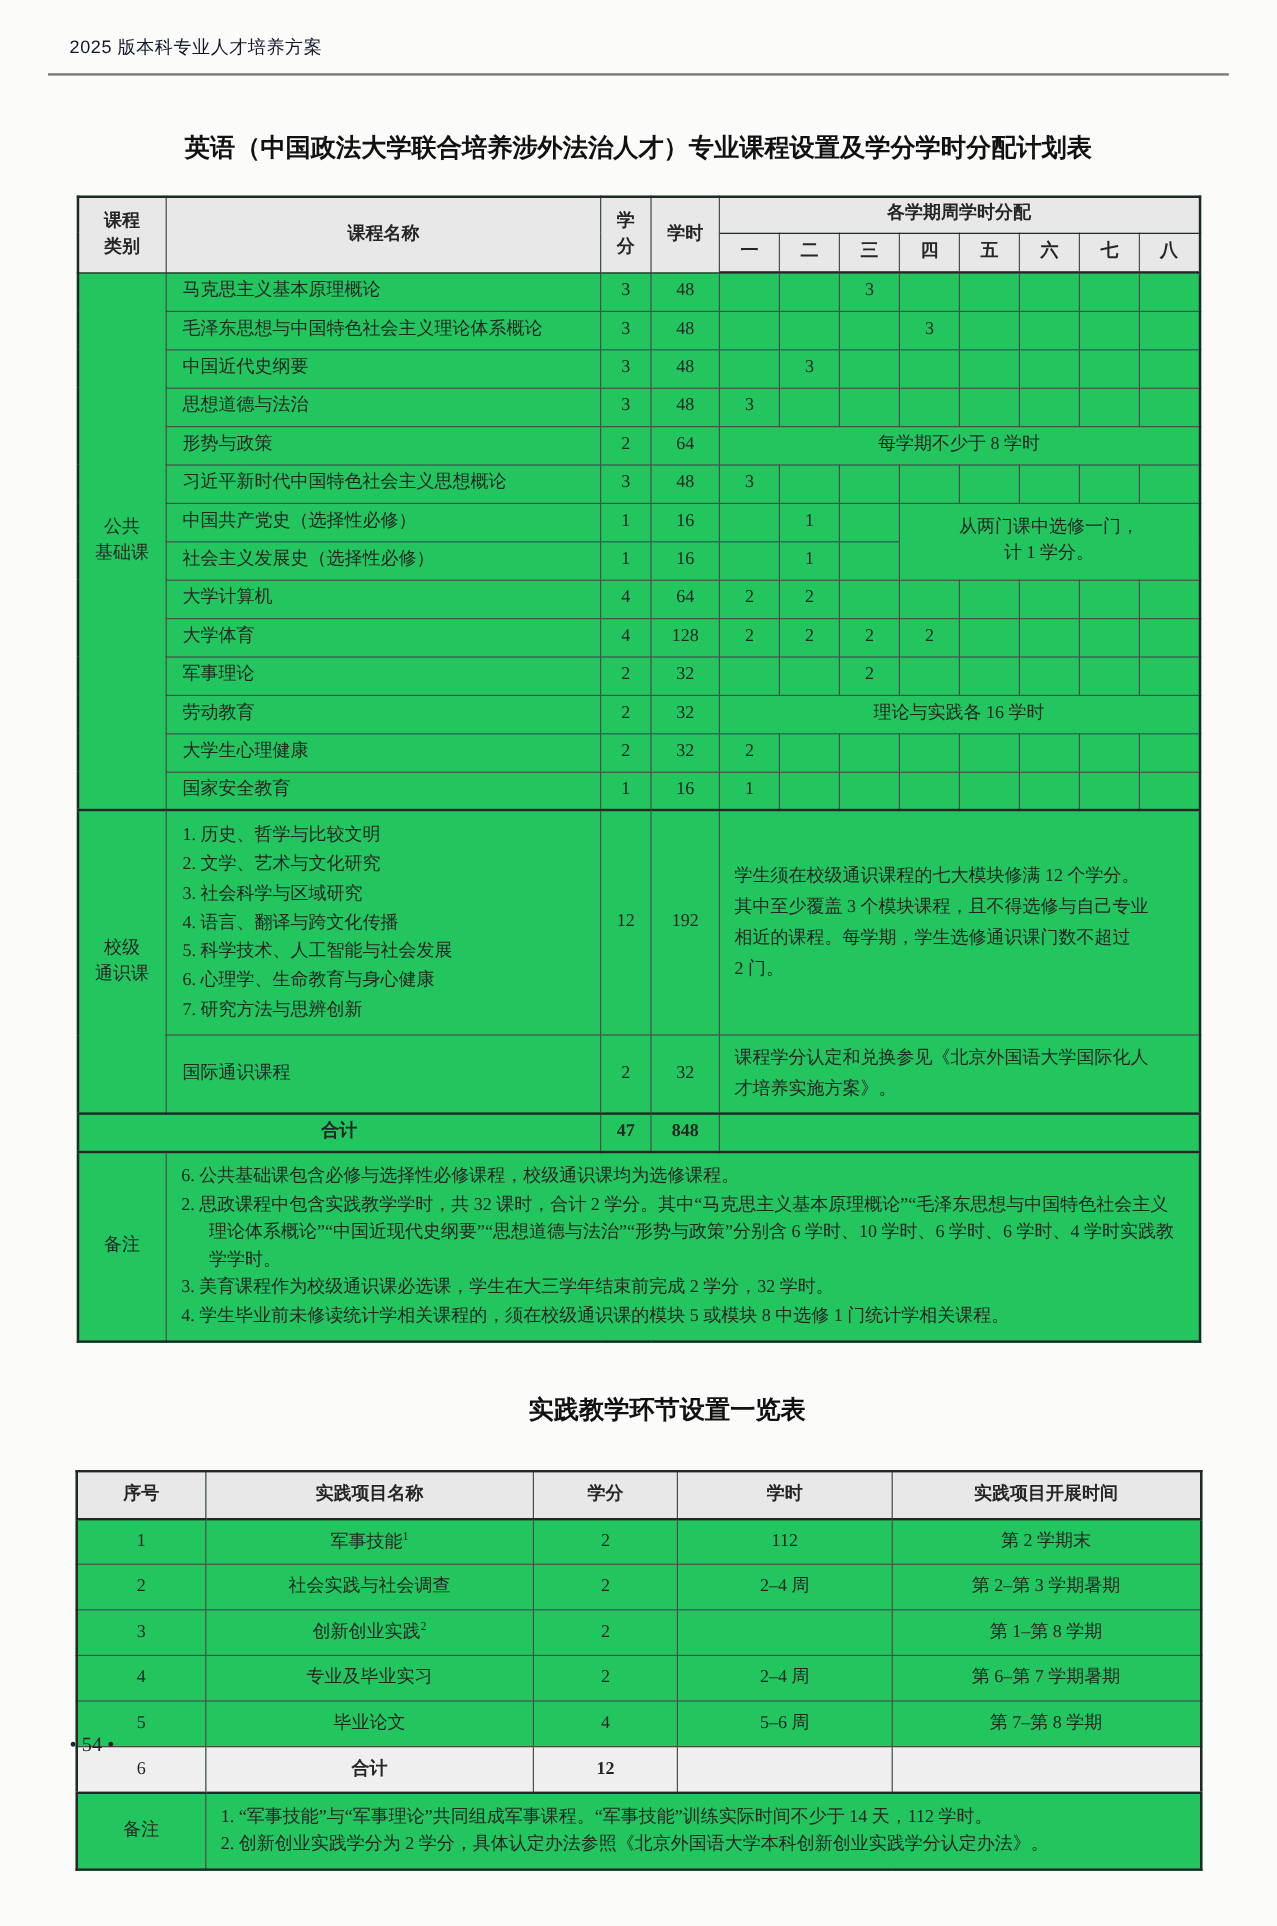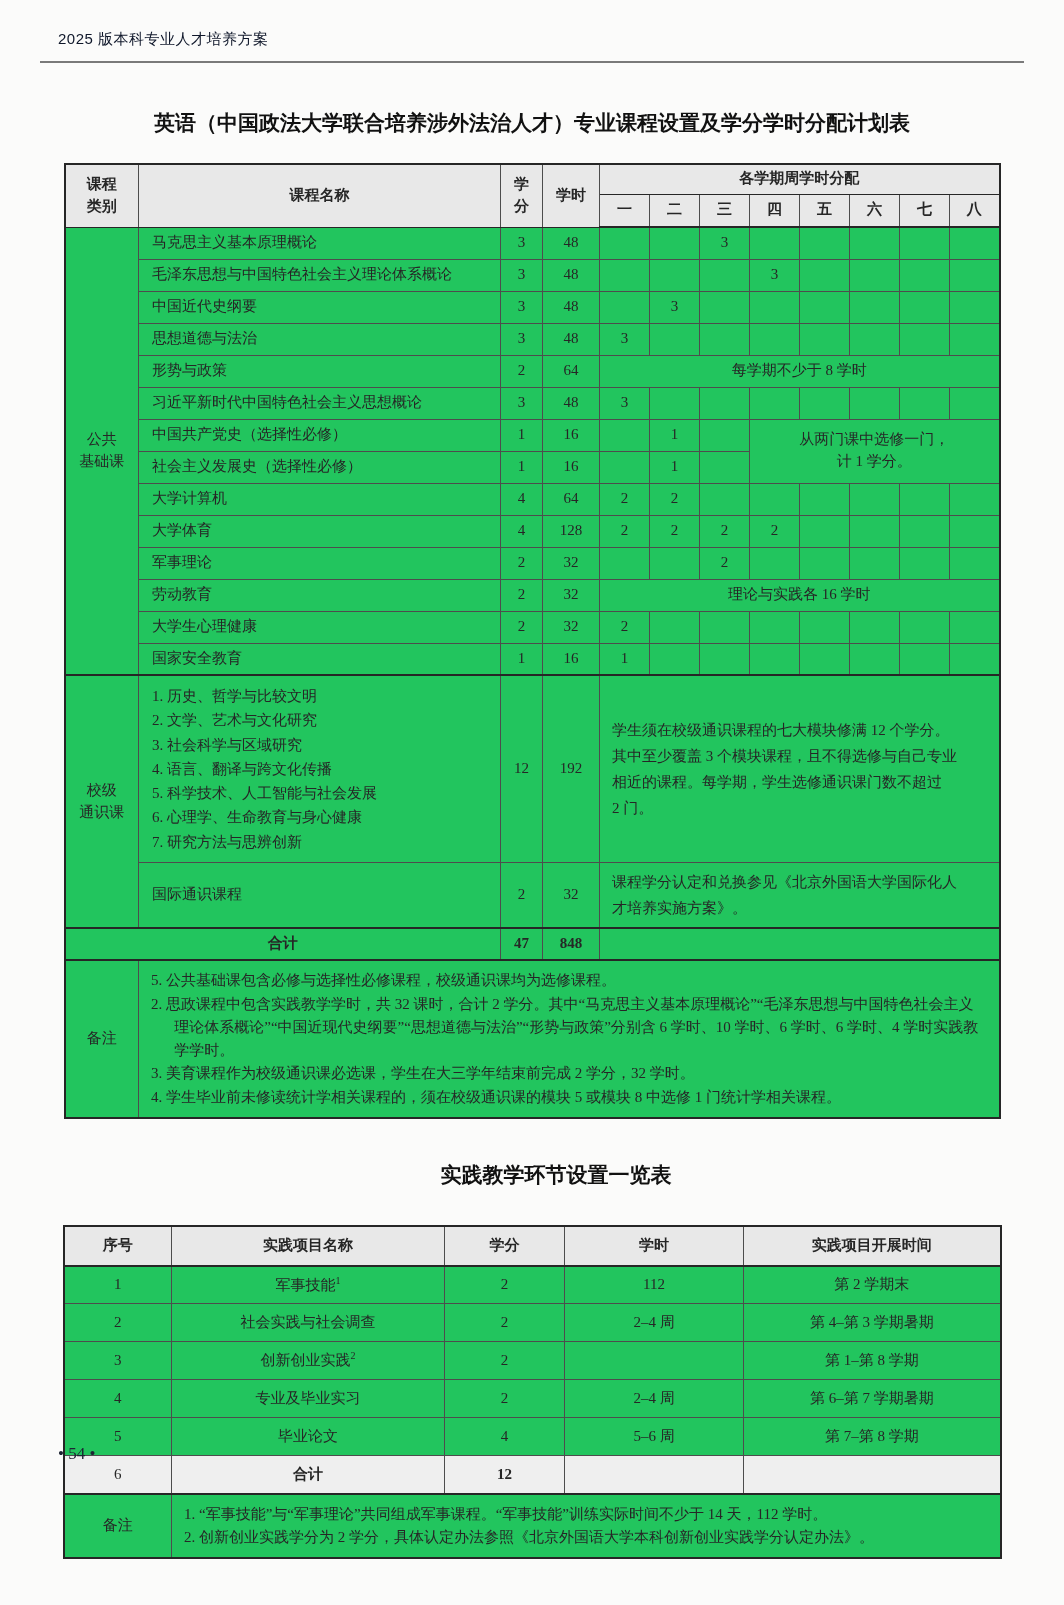--- a/index.html
+++ b/index.html
@@ -307,21 +307,21 @@
     </tr>
     <tr class="thick-top total-row">
       <td colspan="2" class="b">合计</td>
       <td class="b">47</td>
       <td class="b">848</td>
       <td colspan="8"></td>
     </tr>
     <tr class="thick-top">
       <td>备注</td>
       <td colspan="11" class="remark-content">
-        <div class="hang">5. 公共基础课包含必修与选择性必修课程，校级通识课均为选修课程。</div>
+        <div class="hang">6. 公共基础课包含必修与选择性必修课程，校级通识课均为选修课程。</div>
         <div class="hang">2. 思政课程中包含实践教学学时，共 32 课时，合计 2 学分。其中“马克思主义基本原理概论”“毛泽东思想与中国特色社会主义理论体系概论”“中国近现代史纲要”“思想道德与法治”“形势与政策”分别含 6 学时、10 学时、6 学时、6 学时、4 学时实践教学学时。</div>
         <div class="hang">3. 美育课程作为校级通识课必选课，学生在大三学年结束前完成 2 学分，32 学时。</div>
         <div class="hang">4. 学生毕业前未修读统计学相关课程的，须在校级通识课的模块 5 或模块 8 中选修 1 门统计学相关课程。</div>
       </td>
     </tr>
   </tbody>
 </table>
 
 <div class="section-title">实践教学环节设置一览表</div>
 
@@ -348,21 +348,21 @@
       <td><span>军事技能</span><sup>1</sup></td>
       <td>2</td>
       <td>112</td>
       <td>第 2 学期末</td>
     </tr>
     <tr>
       <td>2</td>
       <td><span>社会实践与社会调查</span><sup></sup></td>
       <td>2</td>
       <td>2–4 周</td>
-      <td>第 4–第 3 学期暑期</td>
+      <td>第 2–第 3 学期暑期</td>
     </tr>
     <tr>
       <td>3</td>
       <td><span>创新创业实践</span><sup>2</sup></td>
       <td>2</td>
       <td></td>
       <td>第 1–第 8 学期</td>
     </tr>
     <tr>
       <td>4</td>

